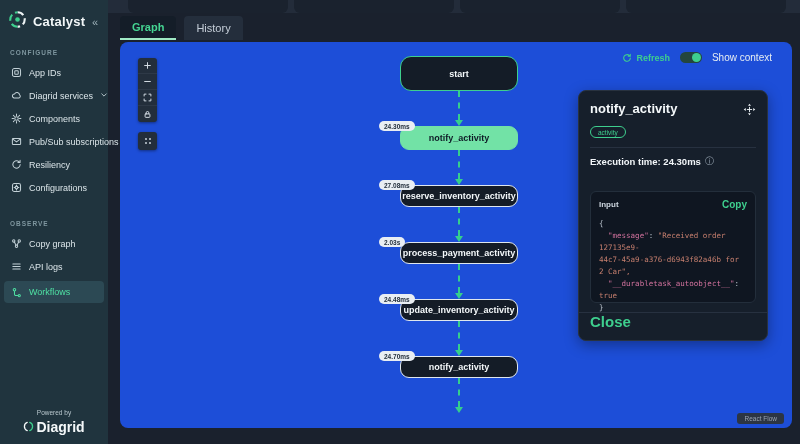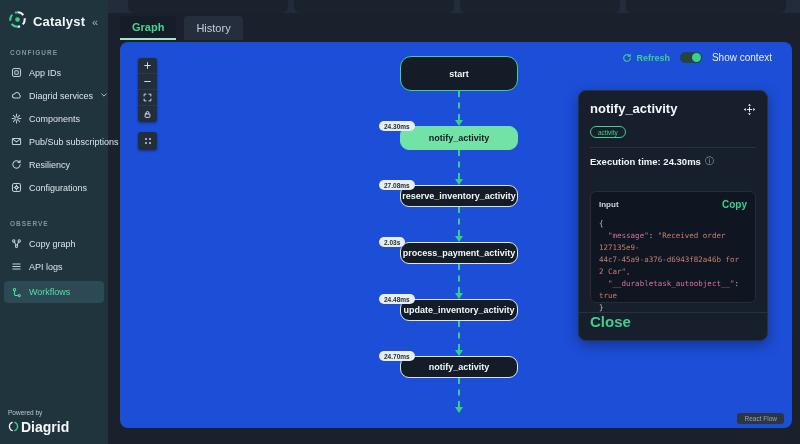--- a/index.html
+++ b/index.html
@@ -15,21 +15,21 @@
   .sec-label { color:#7e969f; font-size:6.5px; letter-spacing:1px; font-weight:bold; padding:8px 10px 2px 10px; }
   .sec-label.second { padding-top:18px; }
   .side-item { display:flex; align-items:center; gap:7px; height:17px; margin:6px 4px; padding:0 7px;
     color:#dbe5e9; font-size:9px; border-radius:4px; cursor:pointer; white-space:nowrap; }
   .side-item svg { width:11px; height:11px; flex:none; stroke:#c3d1d7; stroke-width:1.1; fill:none;
     stroke-linecap:round; stroke-linejoin:round; }
   .side-item .chev { margin-left:auto; }
   .side-item .chev svg { width:8px; height:8px; }
   .side-item.active { background:#2c4954; color:#4fe0a3; height:22px; }
   .side-item.active svg { stroke:#4fe0a3; }
-  .side-foot { position:absolute; bottom:8px; left:8px; right:0; text-align:left; }
+  .side-foot { position:absolute; bottom:8px; left:0; right:0; text-align:center; }
   .powered { color:#b9c8ce; font-size:6.5px; margin-bottom:2px; }
   .foot-brand { color:#f4f8f9; font-size:14px; font-weight:bold; display:inline-flex; align-items:center; gap:2px; }
 
   
   .main { position:relative; flex:1; background:#1a212d; }
   .topstrip { position:absolute; top:0; left:0; right:0; height:13px; background:#232c3a; display:flex; gap:6px; padding-left:20px; }
   .cutcard { width:160px; height:13px; background:#1a222e; border-radius:0 0 6px 6px; }
   .tabs { position:absolute; top:16px; left:12px; display:flex; gap:8px; }
   .tab { height:24px; padding:0 12px; display:flex; align-items:center; font-size:11px; color:#c5ced8;
     background:#242e3c; border-radius:4px 4px 0 0; cursor:pointer; }

